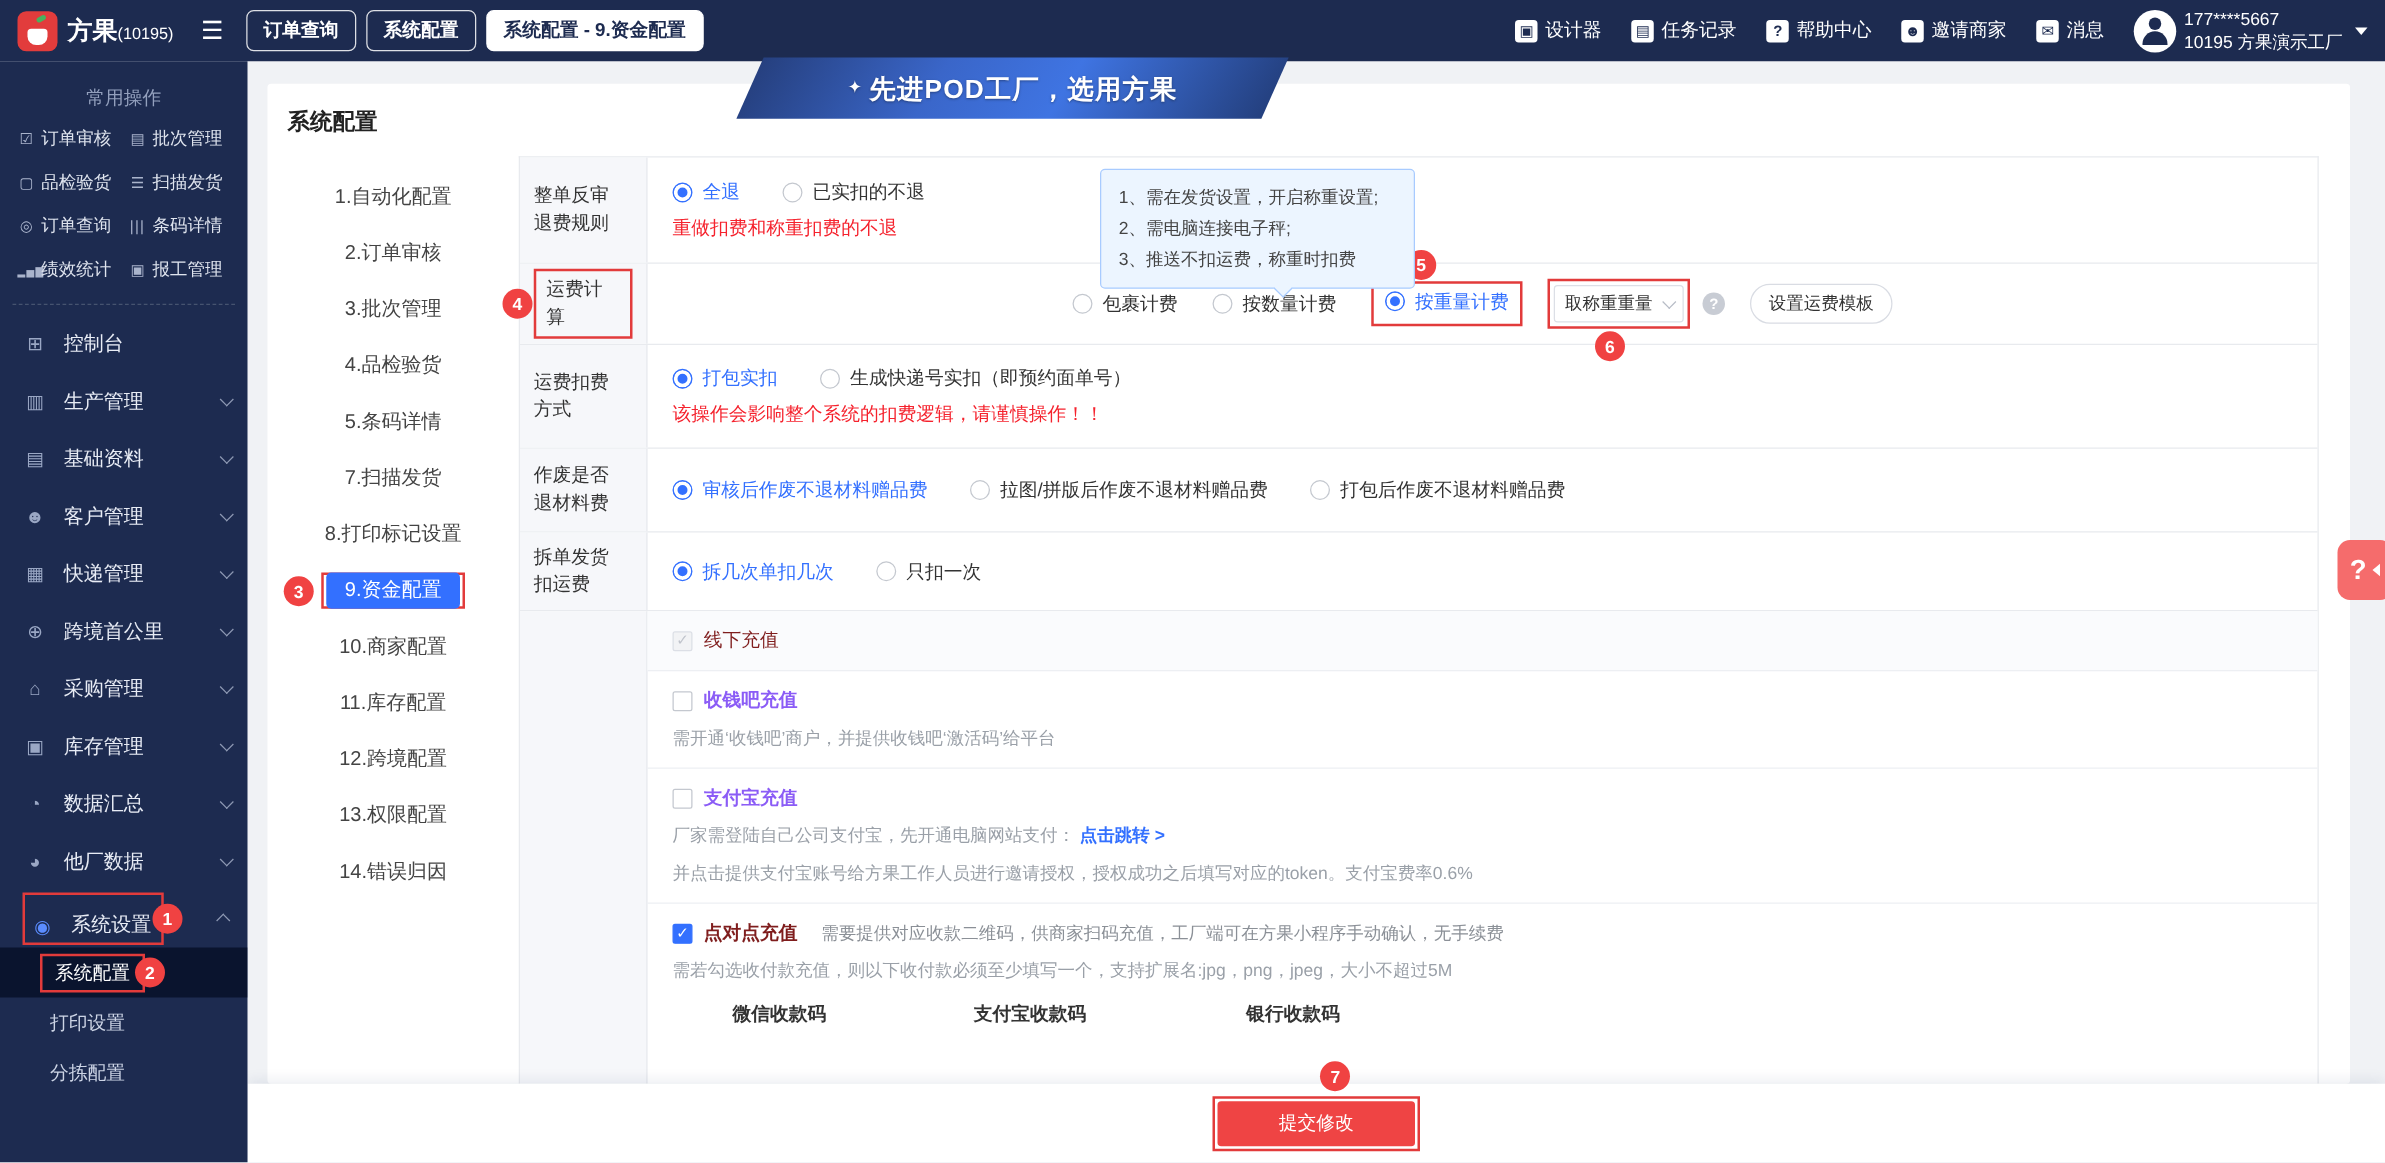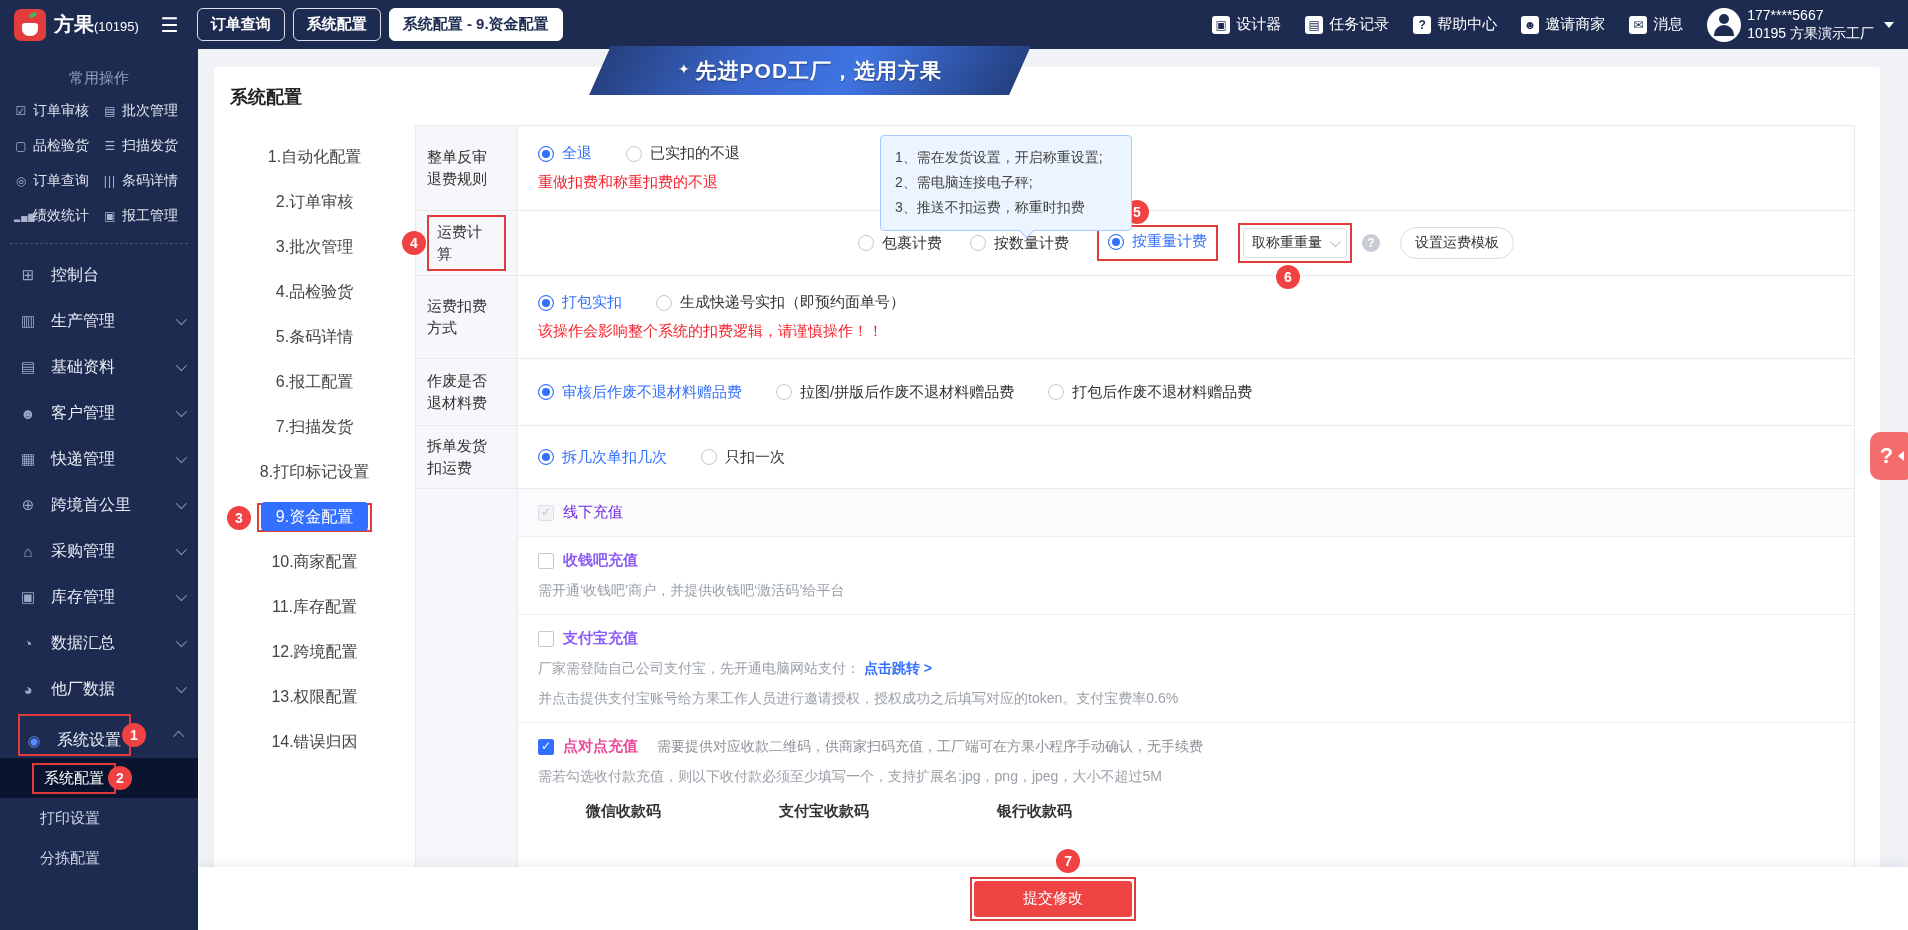--- a/index.html
+++ b/index.html
@@ -111,22 +111,22 @@
   .b6 { position:absolute; bottom:-28px; left:36px; }
 
   .cline { display:flex; align-items:center; gap:9px; cursor:pointer; }
   .cb { width:16px; height:16px; border:1px solid #c4c8cf; border-radius:2px; background:#fff;
     position:relative; flex:0 0 auto; }
   .cb.checked { background:#3370ff; border-color:#3370ff; }
   .cb.checked::after { content:"✓"; position:absolute; left:2px; top:-1px; color:#fff; font-size:12px; font-weight:bold; }
   .cb.disabled { background:#f2f3f5; border-color:#dcdfe6; }
   .cb.disabled::after { content:"✓"; position:absolute; left:2px; top:-1px; color:#c0c4cc; font-size:12px; font-weight:bold; }
   .cblab { font-size:15px; color:#8b5cf6; font-weight:bold; }
-  .cblab.dis { color:#6d28d9; font-weight:normal; }
-  .cblab.blue { color:#ec4899; }
+  .cblab.dis { color:#7f1d1d; font-weight:normal; }
+  .cblab.blue { color:#7f1d1d; }
   .subrow { padding:14px 20px; border-bottom:1px solid #edeff3; }
   .subrow.gray { background:#fafbfd; }
   .descline { color:#9aa0a8; font-size:14px; margin-top:12px; }
   .inline-desc { color:#8b9097; font-size:14px; font-weight:normal; margin-left:10px; }
   .bluelink { color:#3370ff; font-weight:bold; font-size:14px; cursor:pointer; }
   .qrheads { display:flex; margin-top:16px; font-size:15px; font-weight:bold; color:#333; }
   .qrheads span { display:inline-block; }
   .qh1 { margin-left:48px; } .qh2 { margin-left:118px; } .qh3 { margin-left:128px; }
   .charge-label { justify-content:flex-end; padding-bottom:8px; }
 
@@ -323,21 +323,20 @@
     <div class="card">
       <div class="page-title">系统配置</div>
       <div class="card-body">
 
         <div class="secnav">
           <div class="snitem">1.自动化配置</div>
           <div class="snitem">2.订单审核</div>
           <div class="snitem">3.批次管理</div>
           <div class="snitem">4.品检验货</div>
           <div class="snitem">5.条码详情</div>
-          <div class="snitem">6.报工配置</div>
           <div class="snitem">7.扫描发货</div>
           <div class="snitem">8.打印标记设置</div>
           <div class="snitem">
             <span class="annbox snactive-wrap">
               <span class="nbadge b3">3</span>
               <span class="snactive">9.资金配置</span>
             </span>
           </div>
           <div class="snitem">10.商家配置</div>
           <div class="snitem">11.库存配置</div>

